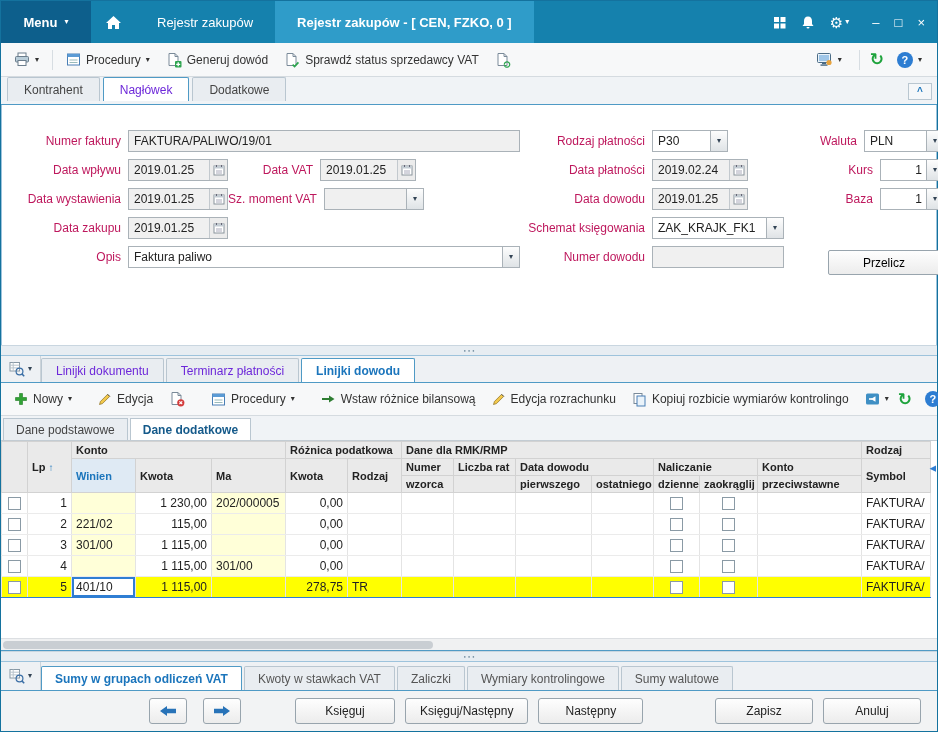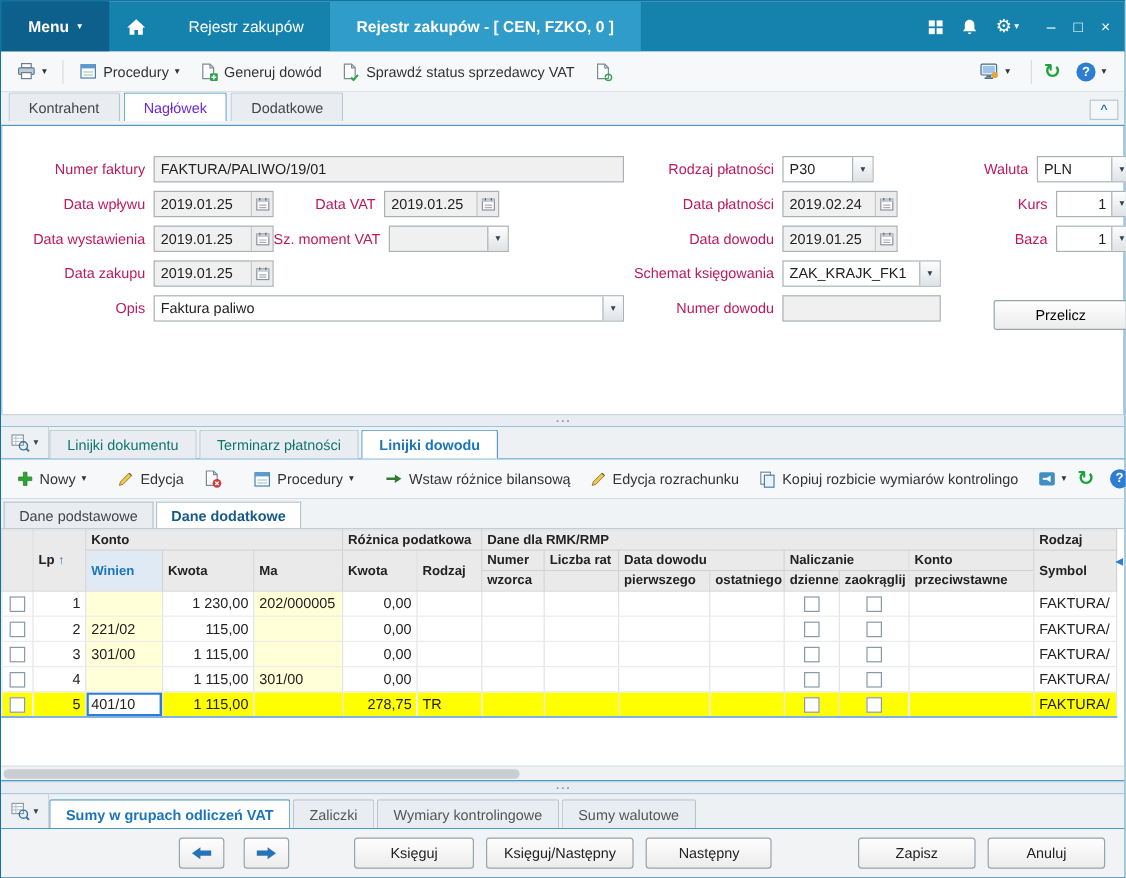--- a/index.html
+++ b/index.html
@@ -51,21 +51,21 @@
   .dd-btn { margin-left:auto; flex:0 0 17px; width:17px; height:20px; display:flex; align-items:center; justify-content:center; border-left:1px solid #aab2b8; background:linear-gradient(#fdfdfd,#dfe3e6); color:#345; cursor:pointer; }
   .num-val { margin-left:auto; padding-right:4px; }
   .przelicz { margin-top:34px; align-self:flex-end; margin-right:4px; width:112px; height:25px; background:linear-gradient(#fefefe,#ececec); border:1px solid #98a4ad; border-radius:2px; display:flex; align-items:center; justify-content:center; cursor:pointer; font:inherit; }
 
   
   .splitter { flex:0 0 11px; background:#e7edf2; border-top:1px solid #c9d6e0; border-bottom:1px solid #9dc3dc; display:flex; align-items:center; justify-content:center; color:#7e97a8; font-size:13px; line-height:0; cursor:row-resize; }
 
   
   .sec-tabs { flex:0 0 27px; background:#eef1f4; display:flex; align-items:flex-end; border-bottom:1px solid #4f9ac5; }
   .icon-cell { align-self:stretch; display:flex; align-items:center; gap:3px; padding:0 8px; border-right:1px solid #ccd4da; cursor:pointer; color:#345; }
-  .tab2s { padding:5px 14px 4px; border:1px solid #b9c6d0; border-bottom:none; background:#e9edf1; color:#0f766e; margin:0 2px 0 0; border-radius:2px 2px 0 0; cursor:pointer; white-space:nowrap; }
+  .tab2s { padding:5px 14px 4px; border:1px solid #b9c6d0; border-bottom:none; background:#e9edf1; color:#6d28d9; margin:0 2px 0 0; border-radius:2px 2px 0 0; cursor:pointer; white-space:nowrap; }
   .tab2s.active { background:#fff; color:#1b75bc; font-weight:bold; border-color:#4f9ac5; }
 
   .subtabs { flex:0 0 25px; background:#f0f3f6; display:flex; align-items:flex-end; padding-left:2px; border-bottom:1px solid #c3ccd3; }
   .subtab { padding:4px 12px 3px; border:1px solid #b9c6d0; border-bottom:none; background:#e9edf1; color:#444; margin-right:2px; cursor:pointer; }
   .subtab.active { background:#fff; color:#155a8a; font-weight:bold; }
 
   
   .grid-wrap { flex:1 1 auto; position:relative; background:#fff; border-bottom:1px solid #4f9ac5; overflow:hidden; }
   table.grid { border-collapse:collapse; table-layout:fixed; width:929px; }
   .grid th { background:#eaeaea; border:1px solid #d2d2d2; font-weight:bold; text-align:left; padding:0 4px; height:17px; font-size:11px; white-space:nowrap; overflow:hidden; color:#222; }
@@ -650,20 +650,21 @@
           <rect x="1" y="1.5" width="9.5" height="8.5" fill="#fff" stroke="#8899a6"></rect>
           <line x1="1" y1="4.2" x2="10.5" y2="4.2" stroke="#b8c4cc"></line>
           <line x1="1" y1="6.9" x2="10.5" y2="6.9" stroke="#b8c4cc"></line>
           <line x1="4.2" y1="1.5" x2="4.2" y2="10" stroke="#b8c4cc"></line>
           <circle cx="10.5" cy="10.5" r="3.4" fill="none" stroke="#3a6ea5" stroke-width="1.2"></circle>
           <line x1="13" y1="13" x2="15.2" y2="15.2" stroke="#3a6ea5" stroke-width="1.6"></line>
         </svg>
       <span class="chev">▾</span>
     </div>
     <div class="btab active">Sumy w grupach odliczeń VAT</div>
+    <div class="btab">Kwoty w stawkach VAT</div>
     <div class="btab">Zaliczki</div>
     <div class="btab">Wymiary kontrolingowe</div>
     <div class="btab">Sumy walutowe</div>
   </div>
 
   <div class="footer">
     <div class="sp140"></div>
     <button class="fbtn arrow-btn">
       <svg width="18" height="12" viewBox="0 0 18 12">
           <path d="M8 1L1 6l7 5V8.2h9V3.8H8z" fill="#2873b8"></path>

